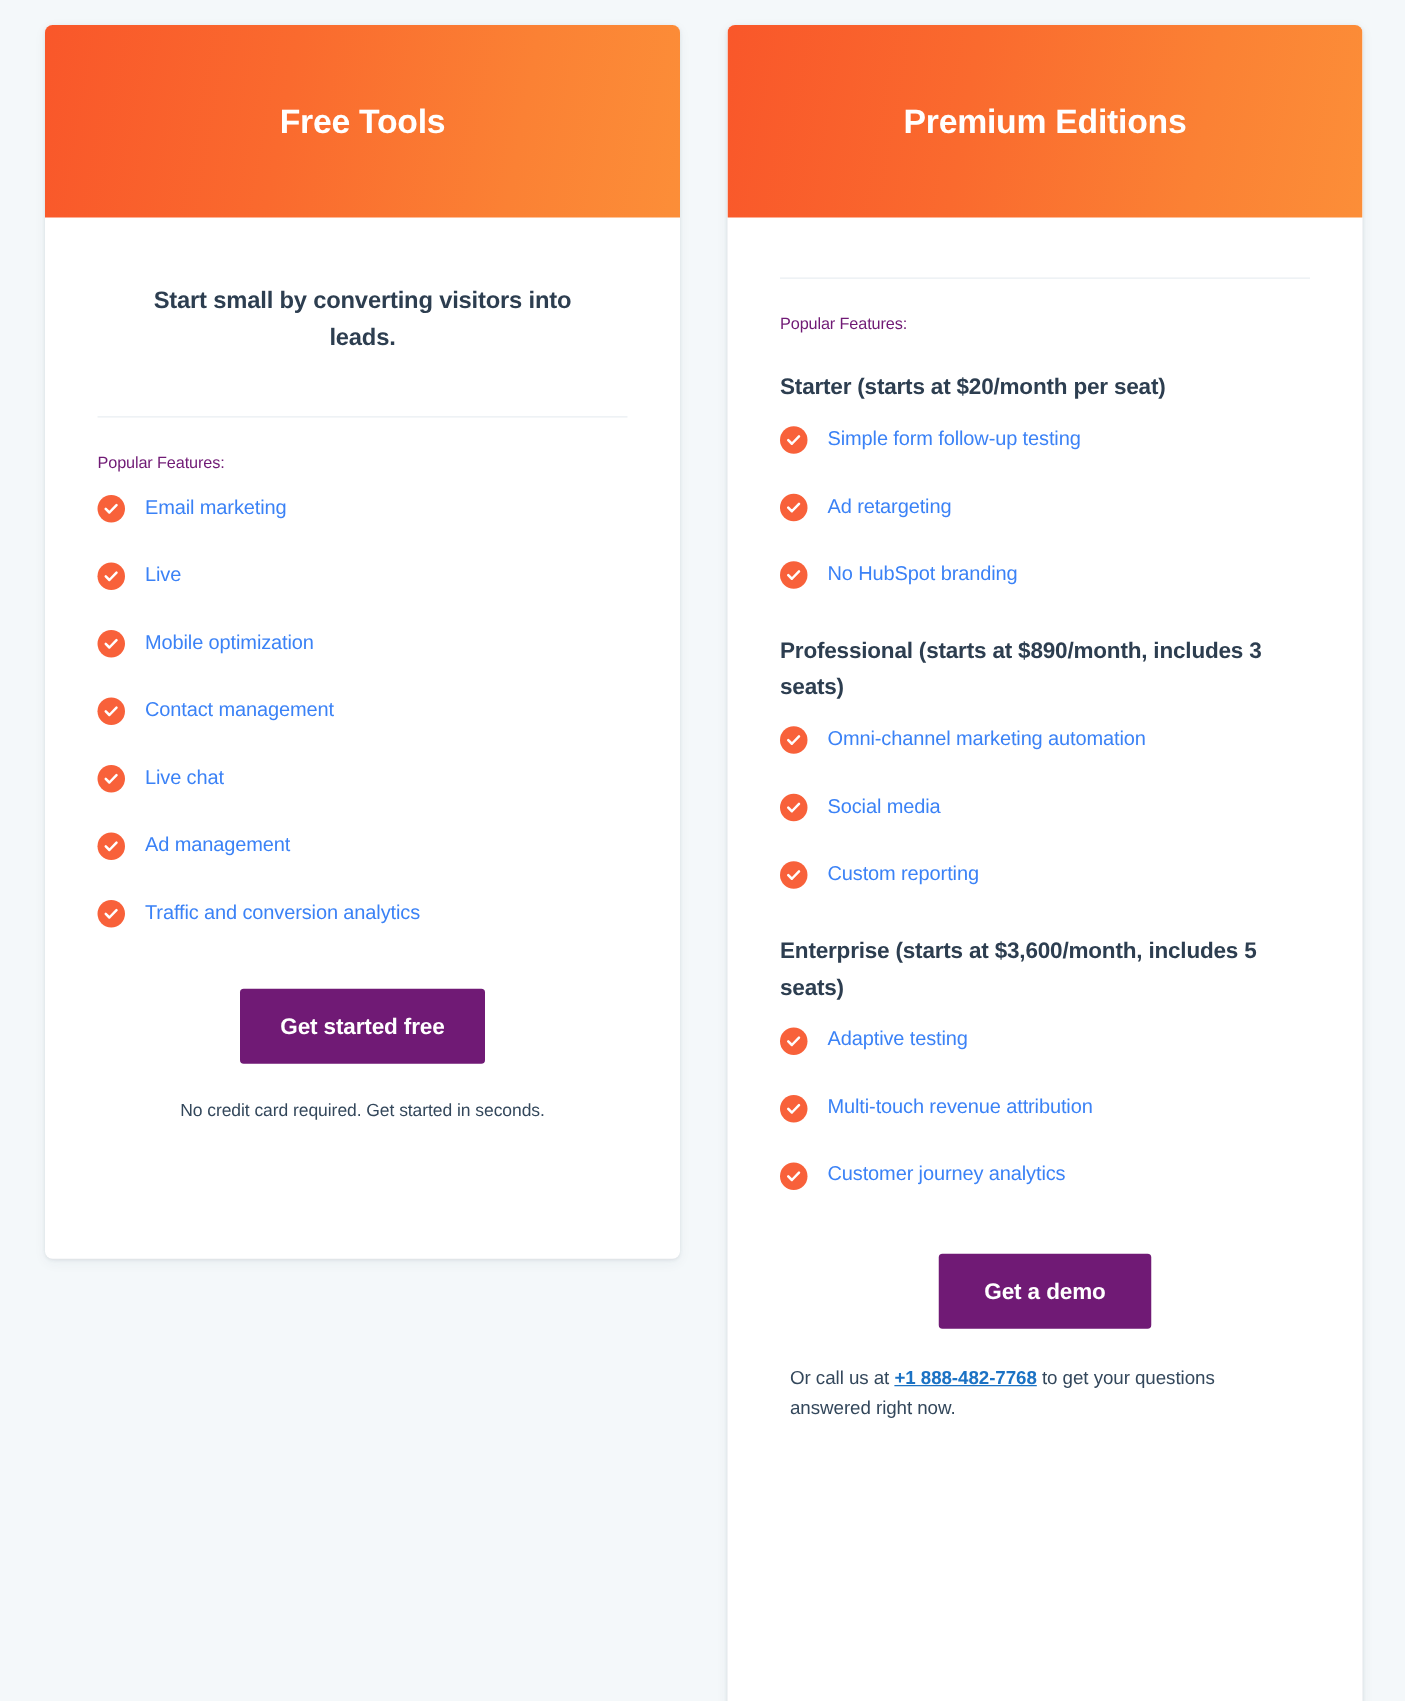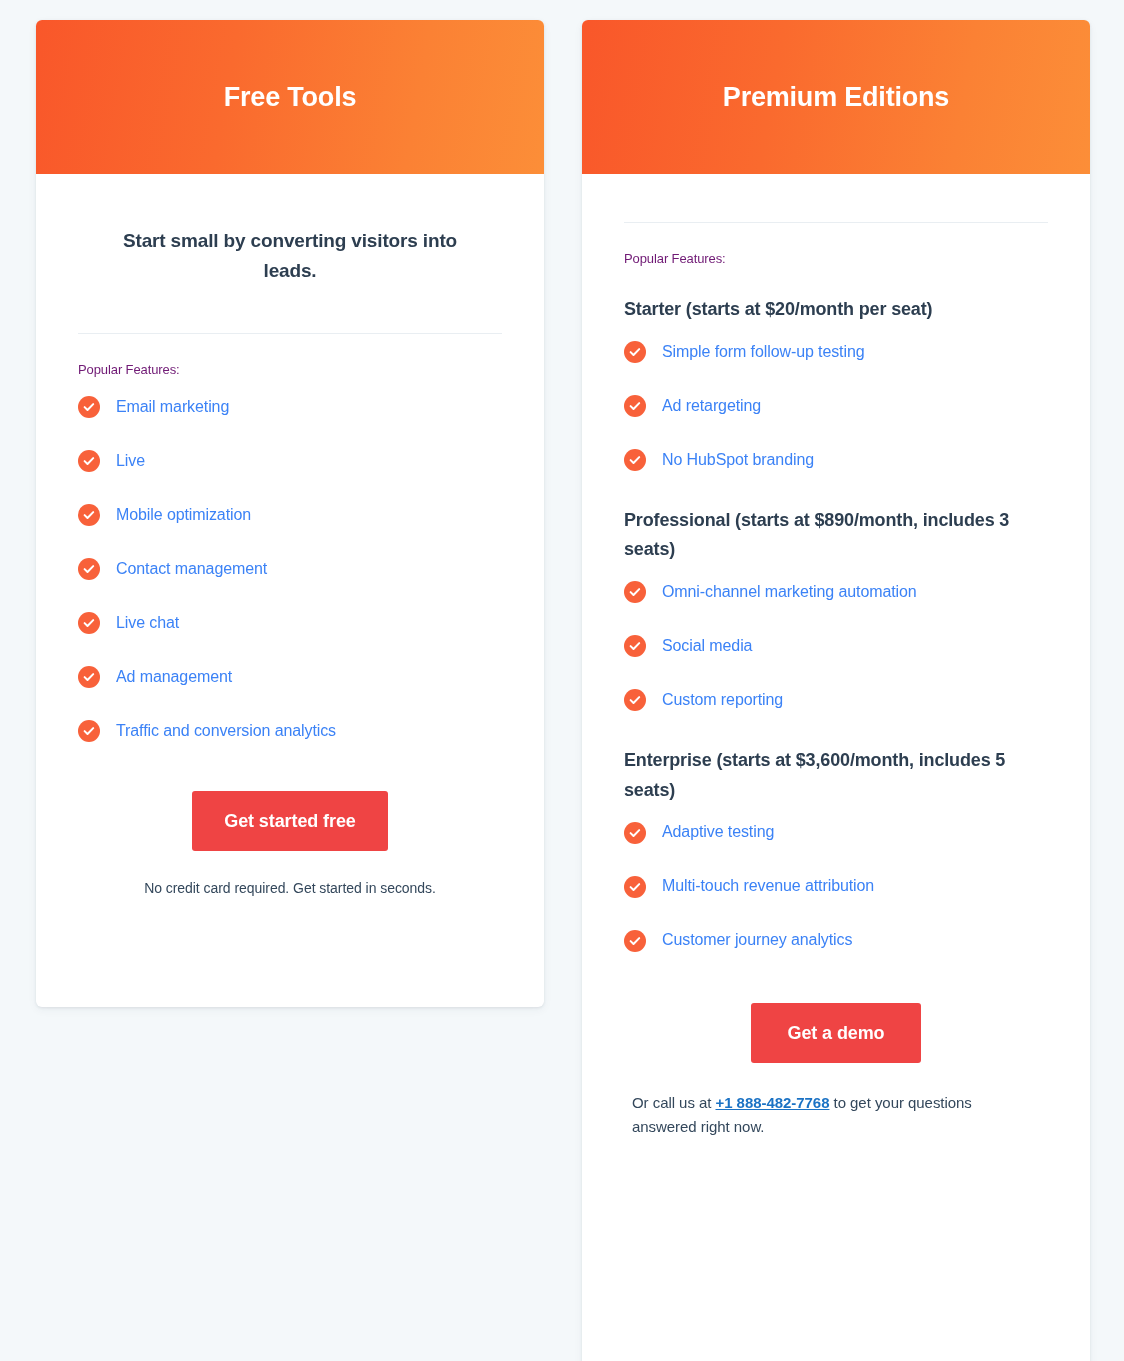--- a/index.html
+++ b/index.html
@@ -136,21 +136,21 @@
     font-size: 16px;
     letter-spacing: -0.1px;
     line-height: 1.3;
   }
 
   
   .cta-wrap { text-align: center; }
 
   .cta-button {
     display: inline-block;
-    background: #ef4444;
+    background: #701a75;
     color: #ffffff;
     border: none;
     border-radius: 3px;
     font-family: "Liberation Sans", sans-serif;
     font-size: 18px;
     font-weight: bold;
     letter-spacing: -0.1px;
     cursor: pointer;
     line-height: 1;
   }

